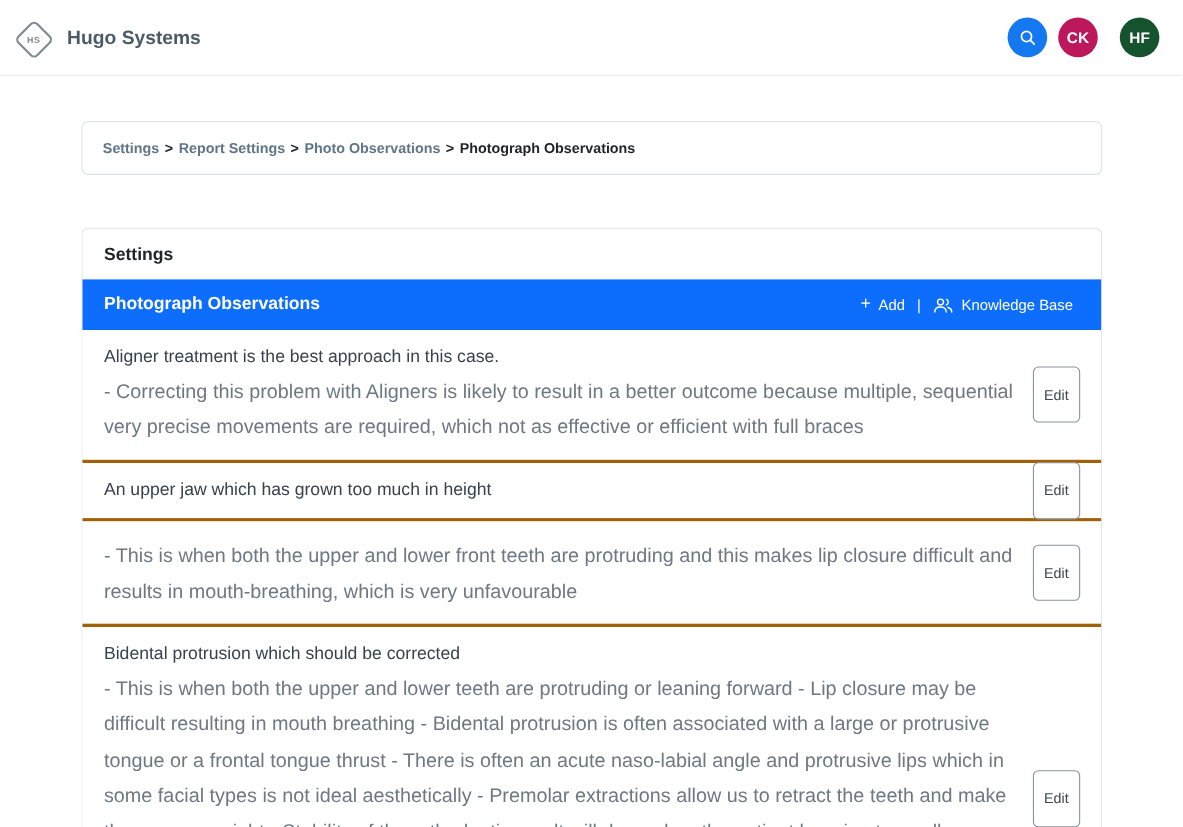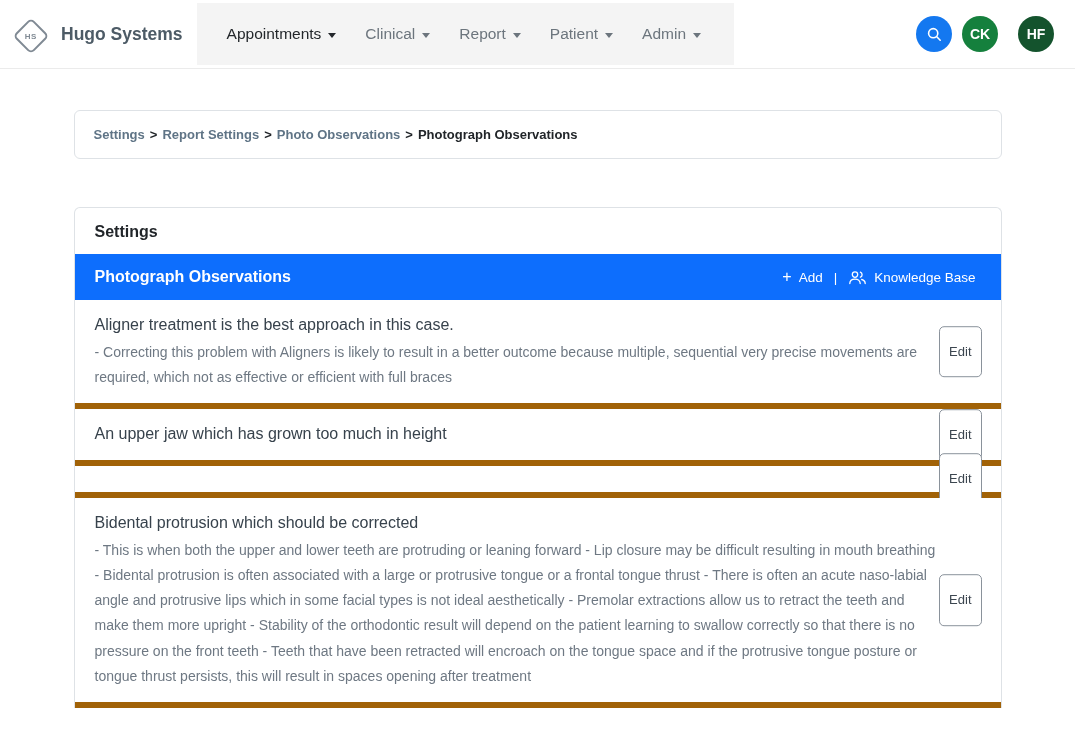--- a/index.html
+++ b/index.html
@@ -75,76 +75,54 @@
   .section-title { color: #fff; font-weight: 700; font-size: 16px; }
   .section-actions { display: flex; align-items: center; color: #fff; font-size: 13.5px; }
   .add-btn { display: flex; align-items: center; cursor: pointer; }
   .plus-glyph { font-size: 16px; margin-right: 7px; font-weight: 400; line-height: 1; }
   .pipe-sep { margin: 0 11px; }
   .kb-btn { display: flex; align-items: center; cursor: pointer; justify-content: center; }
   .kb-btn svg { margin-right: 7px; display: block; }
 
   .item {
     position: relative; padding: 13px 64px 13px 20px;
-    border-bottom: 6px solid #a16207; background: #fff;
+    border-bottom: 3px solid #a16207; background: #fff;
   }
   .item-title { font-size: 16px; color: #37424c; line-height: 1.55; }
-  .item-desc { font-size: 14px; color: #6e7883; line-height: 1.8; margin-top: 2px; }
+  .item-desc { font-size: 18px; color: #6e7883; line-height: 1.8; margin-top: 2px; }
   .edit-btn {
     position: absolute; right: 19px; top: 50%; transform: translateY(-50%);
     background: #fff; border: 1px solid #8a929b; border-radius: 5px;
     color: #3c4650; font-size: 13px; padding: 17px 9px; cursor: pointer;
     font-family: inherit; line-height: 1.2;
   }
 </style>
 </head>
 <body>
 
 <div class="navbar">
   <div class="brand">
     <div class="logo-diamond">
       <span class="logo-hs">HS</span>
     </div>
     <span class="brand-name">Hugo Systems</span>
   </div>
 
-  <div class="nav-menu" id="nav-menu">
-      <div class="nav-item active">
-    <span class="nav-label">Appointments</span>
-    <span class="caret"></span>
-  </div>
-      <div class="nav-item">
-    <span class="nav-label">Clinical</span>
-    <span class="caret"></span>
-  </div>
-      <div class="nav-item">
-    <span class="nav-label">Report</span>
-    <span class="caret"></span>
-  </div>
-      <div class="nav-item">
-    <span class="nav-label">Patient</span>
-    <span class="caret"></span>
-  </div>
-      <div class="nav-item">
-    <span class="nav-label">Admin</span>
-    <span class="caret"></span>
-  </div>
-    </div>
 
   <div class="nav-right">
     <button class="circle-btn search-btn" id="search-btn" style="background: rgb(20, 120, 240);">
       <span style="display:flex">
         <svg width="17" height="17" viewBox="0 0 17 17">
           <circle cx="7.2" cy="7.2" r="4.6" fill="none" stroke="#ffffff" stroke-width="1.6"></circle>
           <line x1="10.8" y1="10.8" x2="14.2" y2="14.2" stroke="#ffffff" stroke-width="1.6" stroke-linecap="round"></line>
         </svg>
       </span>
     </button>
     <span id="avatars" style="display:flex;align-items:center">
-        <button class="circle-btn avatar-gap" style="background: #15803d;">CK</button>
+        <button class="circle-btn avatar-gap" style="background: #be185d;">CK</button>
         <button class="circle-btn" style="background: #14532d;">HF</button>
       </span>
   </div>
 </div>
 
 <div class="container">
 
   <div class="breadcrumb-card" id="breadcrumb">
       <span class="crumb-link">Settings</span>
       <span class="crumb-sep">&gt;</span>
@@ -185,20 +163,21 @@
     <div class="item-title">Aligner treatment is the best approach in this case.</div>
     <div class="item-desc">- Correcting this problem with Aligners is likely to result in a better outcome because multiple, sequential very precise movements are required, which not as effective or efficient with full braces</div>
     <button class="edit-btn">Edit</button>
   </div>
         <div class="item">
     <div class="item-title">An upper jaw which has grown too much in height</div>
 
     <button class="edit-btn">Edit</button>
   </div>
         <div class="item">
+    <div class="item-desc">- This is when both the upper and lower front teeth are protruding and this makes lip closure difficult and results in mouth-breathing, which is very unfavourable</div>
     <button class="edit-btn">Edit</button>
   </div>
         <div class="item">
     <div class="item-title">Bidental protrusion which should be corrected</div>
     <div class="item-desc">- This is when both the upper and lower teeth are protruding or leaning forward - Lip closure may be difficult resulting in mouth breathing - Bidental protrusion is often associated with a large or protrusive tongue or a frontal tongue thrust - There is often an acute naso-labial angle and protrusive lips which in some facial types is not ideal aesthetically - Premolar extractions allow us to retract the teeth and make them more upright - Stability of the orthodontic result will depend on the patient learning to swallow correctly so that there is no pressure on the front teeth - Teeth that have been retracted will encroach on the tongue space and if the protrusive tongue posture or tongue thrust persists, this will result in spaces opening after treatment</div>
     <button class="edit-btn">Edit</button>
   </div>
       </div>
   </div>
 </div>

